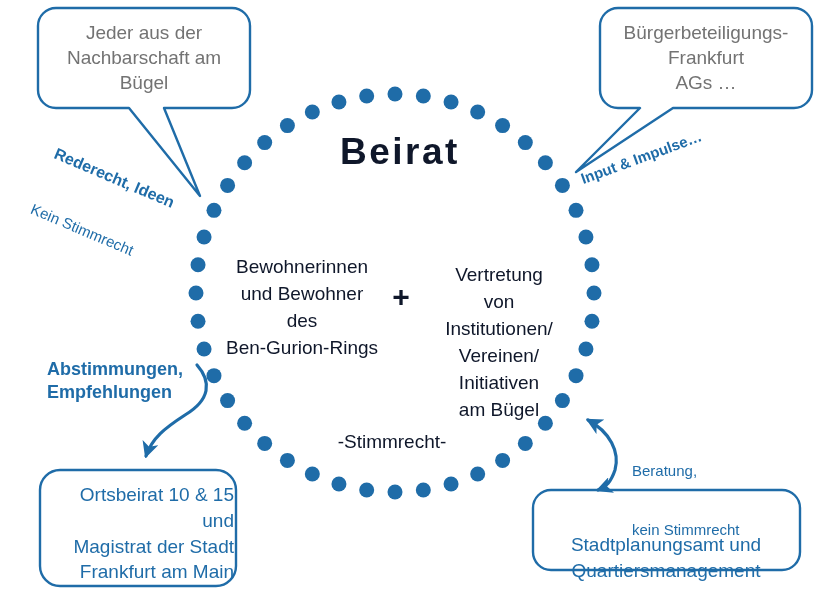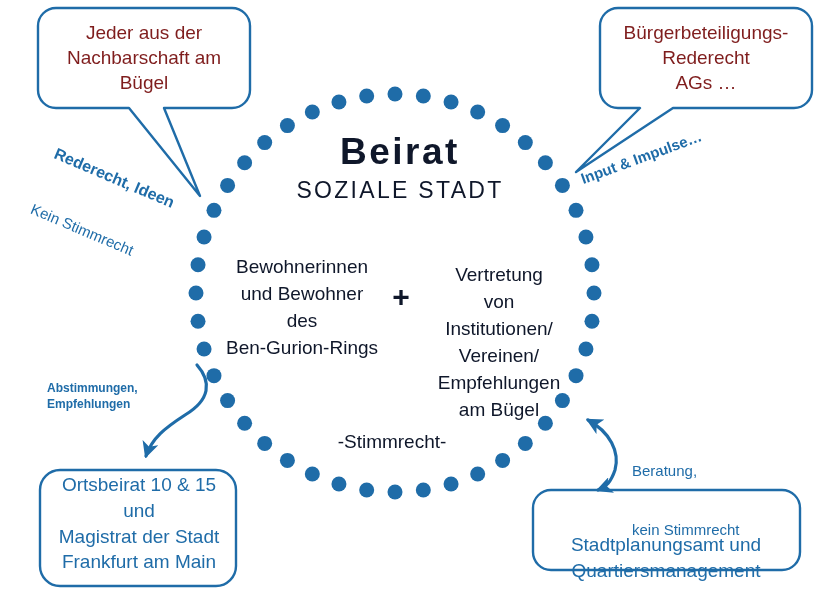--- a/index.html
+++ b/index.html
@@ -28,33 +28,33 @@
     position: absolute;
     color: #0f172a;
     line-height: 1.28;
     text-align: center;
     white-space: pre;
   }
 
   
   .bubble-text {
     font-size: 19px;
-    color: #7f1d1d;
+    color: #737373;
     line-height: 1.32;
   }
   #bubble-top-left-text { left: 46px; top: 20px; width: 196px; }
   #bubble-top-right-text { left: 608px; top: 20px; width: 196px; }
 
   
   .box-text {
     font-size: 19px;
     color: #1f6ca8;
     line-height: 1.36;
   }
-  #box-bottom-left-text { left: 44px; top: 472px; width: 190px; }
+  #box-bottom-left-text { left: 44px; top: 482px; width: 190px; text-align: right; }
   #box-bottom-right-text { left: 536px; top: 504px; width: 260px; margin-top: 28px; }
 
   
   #title-main {
     left: 245px; top: 128px; width: 310px;
     font-size: 37px; font-weight: bold; letter-spacing: 2.5px;
   }
   #title-sub1 {
     left: 245px; top: 176px; width: 310px;
     font-size: 23px; letter-spacing: 2.3px;
@@ -97,23 +97,22 @@
   #anno-top-left .l1 { font-weight: bold; font-size: 16px; }
   #anno-top-left .l2 { font-weight: normal; font-size: 15px; }
   #anno-top-right {
     left: 578px; top: 170px;
     font-size: 15px; font-weight: bold;
     transform: rotate(-20deg);
     transform-origin: 0 0;
   }
   #anno-bottom-left {
     left: 47px; top: 358px;
-    font-size: 12px; font-weight: bold;
+    font-size: 18px; font-weight: bold;
     text-align: left;
-    margin-top: 23px;
   }
   #anno-bottom-right {
     left: 632px; top: 400px;
     font-size: 15px;
     text-align: left;
   }
   #anno-bottom-right .l1,
   #anno-bottom-right .l2 { font-weight: normal; margin-top: 22px; }
   #anno-bottom-right .l3 { font-weight: normal; }
 </style>
@@ -203,40 +202,39 @@
     <g>
       <path d="M588 420 C 610 432, 620 452, 615 470 C 611 482, 606 487, 598 490" fill="none" stroke="#1f6ca8" stroke-width="3.2" stroke-linecap="round" marker-start="url(#arrowhead-start)" marker-end="url(#arrowhead)"></path>
     </g>
   </svg>
 
   <div class="txt bubble-text" id="bubble-top-left-text">Jeder aus der
 Nachbarschaft am
 Bügel</div>
 
   <div class="txt bubble-text" id="bubble-top-right-text">Bürgerbeteiligungs-
-Rederecht
+Frankfurt
 AGs …</div>
 
   <div class="txt" id="title-main">Beirat</div>
 
-  <div class="txt" id="title-sub1">SOZIALE STADT</div>
 
 
   <div class="txt" id="col-left">Bewohnerinnen
 und Bewohner
 des
 Ben-Gurion-Rings</div>
 
   <div class="txt" id="col-plus">+</div>
 
   <div class="txt" id="col-right">Vertretung
 von
 Institutionen/
 Vereinen/
-Empfehlungen
+Initiativen
 am Bügel</div>
 
   <div class="txt" id="stimmrecht">-Stimmrecht-</div>
 
   <div class="txt box-text" id="box-bottom-left-text">Ortsbeirat 10 &amp; 15
 und
 Magistrat der Stadt
 Frankfurt am Main</div>
 
   <div class="txt box-text" id="box-bottom-right-text">Stadtplanungsamt und

